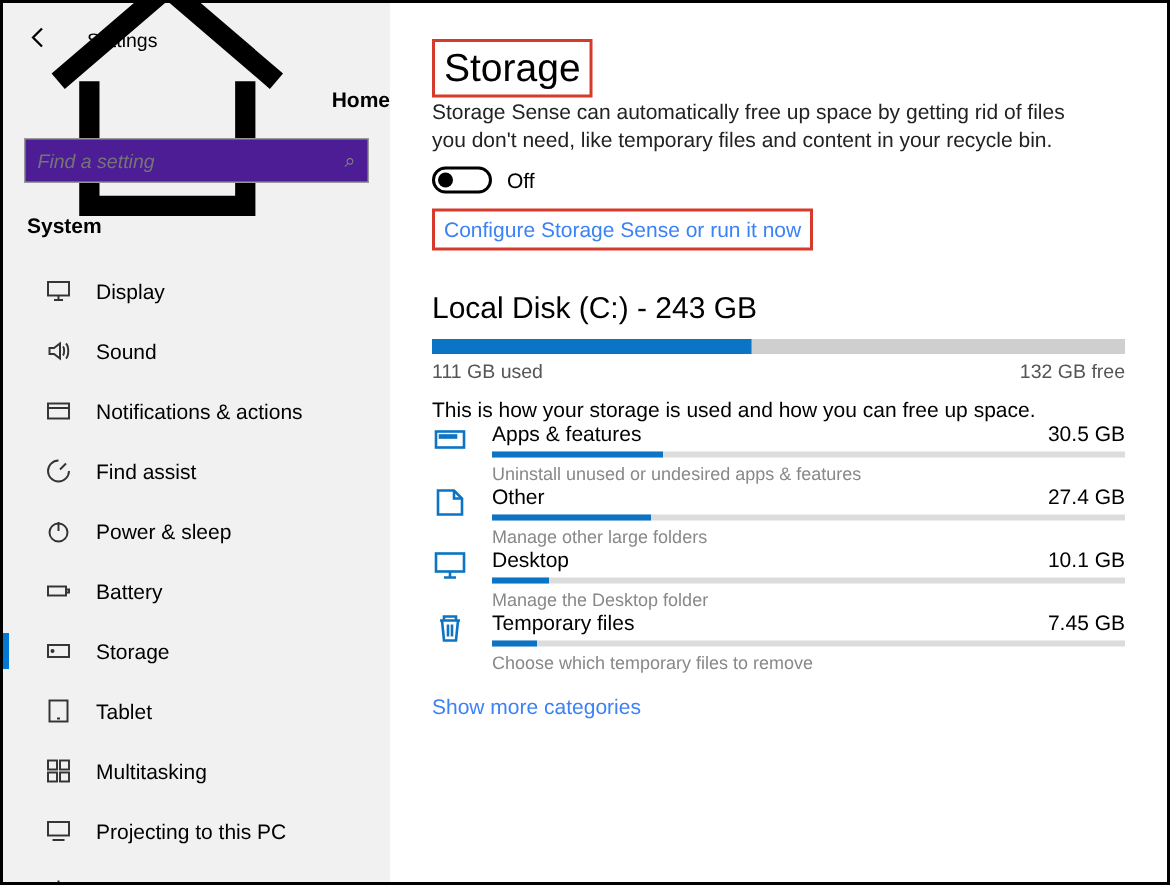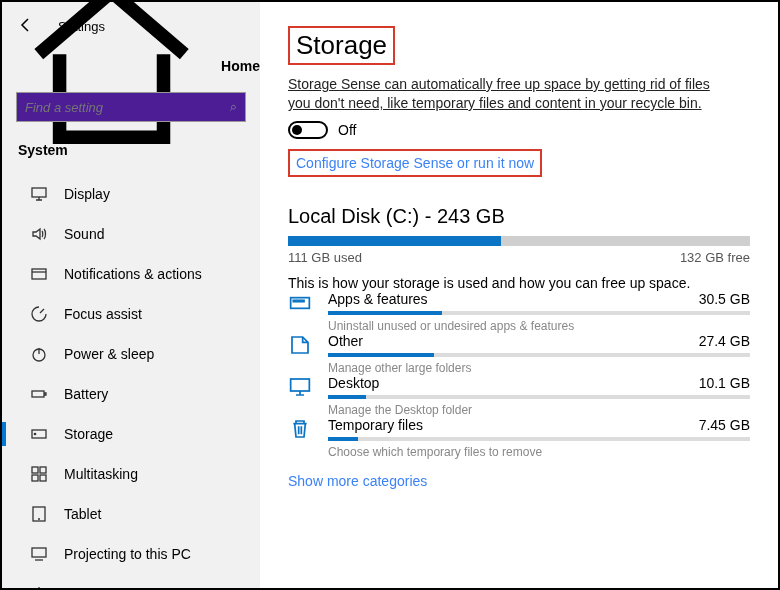--- a/index.html
+++ b/index.html
@@ -16,21 +16,21 @@
 .search-box .sicon { color: #888; font-size: 13px; }
 .section-title { font-weight: 600; font-size: 14px; padding: 8px 16px 16px 16px; }
 .nav { flex: 1; overflow: hidden; }
 .nav-item { display: flex; align-items: center; height: 40px; padding-left: 28px; gap: 16px; cursor: pointer; position: relative; }
 .nav-item.active::before { content: ""; position: absolute; left: 0; top: 8px; bottom: 8px; width: 4px; background: #0078d4; }
 .nav-item .icon { width: 18px; height: 18px; display:flex; align-items:center; justify-content:center; color:#333; }
 .nav-item .label { font-size: 14px; }
 .content { flex: 1; background: #fff; padding: 24px 28px 10px 28px; overflow: hidden; }
 h1 { font-size: 26px; font-weight: 400; display: inline-block; padding: 2px 6px; }
 .redbox { border: 2px solid #d63a2b; }
-.desc { font-size: 14px; color: #222; margin-top: 10px; max-width: 440px; line-height: 1.35; text-decoration: underline; }
+.desc { font-size: 14px; color: #222; max-width: 440px; line-height: 1.35; }
 .toggle-row { display: flex; align-items: center; gap: 10px; margin-top: 8px; }
 .toggle { width: 40px; height: 18px; border: 2px solid #000; border-radius: 10px; position: relative; background:#fff; cursor:pointer; }
 .toggle .knob { position:absolute; left:2px; top:2px; width:10px; height:10px; background:#000; border-radius:50%; }
 .link { color: #3b82f6; font-size: 14px; cursor: pointer; }
 .link-box { display:inline-block; padding:4px 6px; margin-top:10px; }
 .disk-title { font-size: 20px; margin-top: 28px; font-weight: 400; }
 .bar { width: 100%; height: 10px; background: #cfcfcf; margin-top: 8px; position: relative; }
 .bar .fill { height: 100%; background: #0b74c4; }
 .bar-labels { display:flex; justify-content: space-between; font-size: 13px; color:#555; margin-top:4px; }
 .subdesc { font-size:14px; margin-top: 10px; }
@@ -92,21 +92,21 @@
             </svg>
           </span>
           <span class="label">Notifications &amp; actions</span>
         </div>
         <div class="nav-item">
           <span class="icon">
             <svg viewBox="0 0 18 18">
               <path d="M9 2a7 7 0 1 0 7 7M14 4l-4 4"></path>
             </svg>
           </span>
-          <span class="label">Focus assist</span>
+          <span class="label">Find assist</span>
         </div>
         <div class="nav-item">
           <span class="icon">
             <svg viewBox="0 0 18 18">
               <circle cx="9" cy="10" r="6"></circle>
               <path d="M9 3v6"></path>
             </svg>
           </span>
           <span class="label">Power &amp; sleep</span>
         </div>
@@ -120,40 +120,40 @@
           <span class="label">Battery</span>
         </div>
         <div class="nav-item active">
           <span class="icon">
             <svg viewBox="0 0 18 18">
               <rect x="2" y="5" width="14" height="8"></rect>
               <circle cx="5" cy="9" r="0.7" fill="currentColor"></circle>
             </svg>
           </span>
           <span class="label">Storage</span>
+        </div>
+        <div class="nav-item">
+          <span class="icon">
+            <svg viewBox="0 0 18 18">
+              <rect x="3" y="2" width="12" height="14"></rect>
+              <path d="M8 14h2"></path>
+            </svg>
+          </span>
+          <span class="label">Tablet</span>
         </div>
         <div class="nav-item">
           <span class="icon">
             <svg viewBox="0 0 18 18">
               <rect x="2" y="2" width="6" height="6"></rect>
               <rect x="10" y="2" width="6" height="6"></rect>
               <rect x="2" y="10" width="6" height="6"></rect>
               <rect x="10" y="10" width="6" height="6"></rect>
             </svg>
           </span>
           <span class="label">Multitasking</span>
-        </div>
-        <div class="nav-item">
-          <span class="icon">
-            <svg viewBox="0 0 18 18">
-              <rect x="3" y="2" width="12" height="14"></rect>
-              <path d="M8 14h2"></path>
-            </svg>
-          </span>
-          <span class="label">Tablet</span>
         </div>
         <div class="nav-item">
           <span class="icon">
             <svg viewBox="0 0 18 18">
               <rect x="2" y="3" width="14" height="9"></rect>
               <path d="M5 15h8"></path>
             </svg>
           </span>
           <span class="label">Projecting to this PC</span>
         </div>

